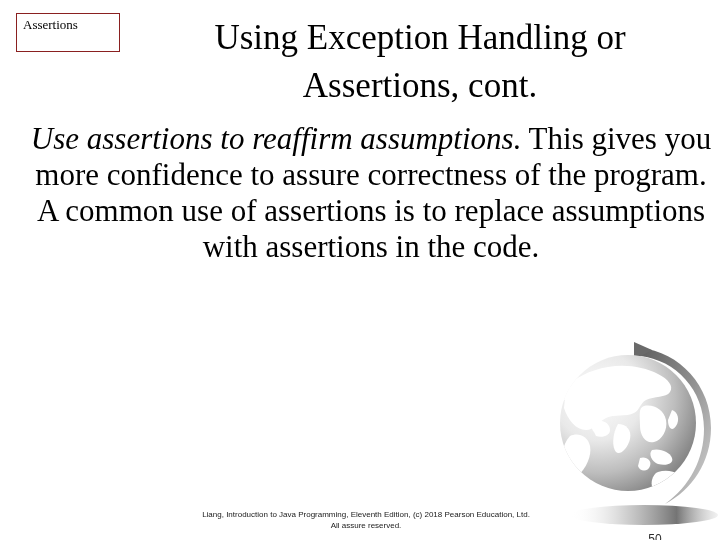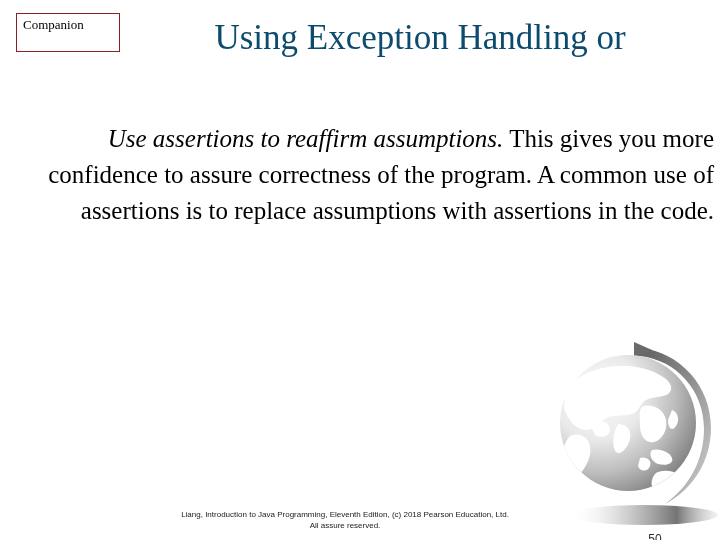--- a/index.html
+++ b/index.html
@@ -44,36 +44,36 @@
   
   #title {
     position: absolute;
     left: 128px;
     top: 14px;
     width: 584px;
     text-align: center;
     font-family: "Liberation Serif", "DejaVu Serif", serif;
     font-size: 35px;
     line-height: 48px;
-    color: #0c4a6e;
+    color: #000000;
     font-weight: normal;
   }
   #title .tline { display: block; white-space: nowrap; }
 
   
   #body-text {
     position: absolute;
     left: 28px;
     top: 121px;
     width: 686px;
     font-family: "Liberation Serif", "DejaVu Serif", serif;
-    font-size: 25px;
+    font-size: 31px;
     line-height: 36px;
     color: #000000;
-    text-align: right;
+    text-align: center;
   }
   #body-text .em { font-style: italic; }
 
   
   #globe-graphic {
     position: absolute;
     left: 548px;
     top: 340px;
     width: 172px;
     height: 195px;
@@ -84,20 +84,21 @@
   #footer {
     position: absolute;
     left: 0px;
     top: 509px;
     width: 690px;
     text-align: center;
     font-family: "Liberation Sans", "DejaVu Sans", sans-serif;
     font-size: 8px;
     line-height: 11px;
     color: #1a1a1a;
+    padding-left: 21px;
   }
   #footer .fline { display: block; }
 
   #page-number {
     position: absolute;
     left: 640px;
     top: 515px;
     width: 30px;
     text-align: center;
     font-family: "Liberation Sans", "DejaVu Sans", sans-serif;
@@ -105,25 +106,26 @@
     color: #2b2b2b;
     margin-top: 17px;
   }
 </style>
 </head>
 <body>
 
 <div id="slide">
 
   <div id="companion-badge">
-    <span class="bline">Companion</span>
+    <span class="bline">Assertions</span>
   </div>
 
   <div id="title">
     <span class="tline">Using Exception Handling or</span>
+    <span class="tline">Assertions, cont.</span>
   </div>
 
   <div id="body-text"><span class="em">Use assertions to reaffirm assumptions.</span><span> This gives you more confidence to assure correctness of the program. A common use of assertions is to replace assumptions with assertions in the code.</span></div>
 
   <div id="globe-graphic">
     <svg width="172" height="195" viewBox="0 0 172 195" xmlns="http://www.w3.org/2000/svg">
       <defs>
         <radialGradient id="gSphere" cx="28%" cy="30%" r="86%">
           <stop offset="0%" stop-color="#fdfdfd"></stop>
           <stop offset="38%" stop-color="#e9e9e9"></stop>

